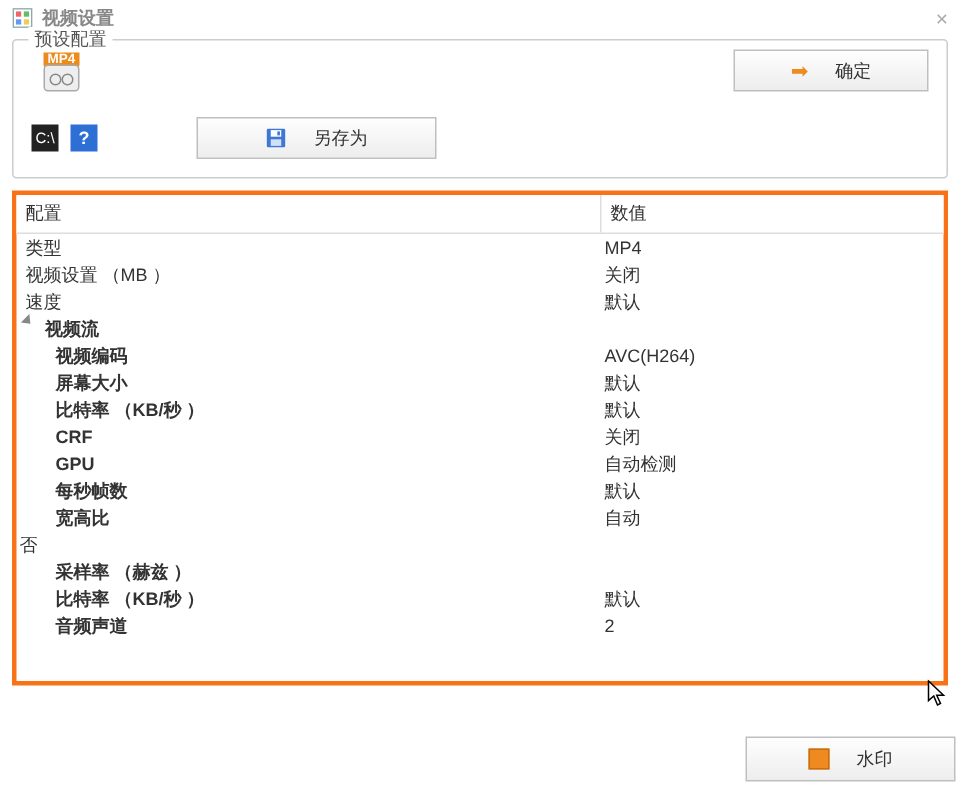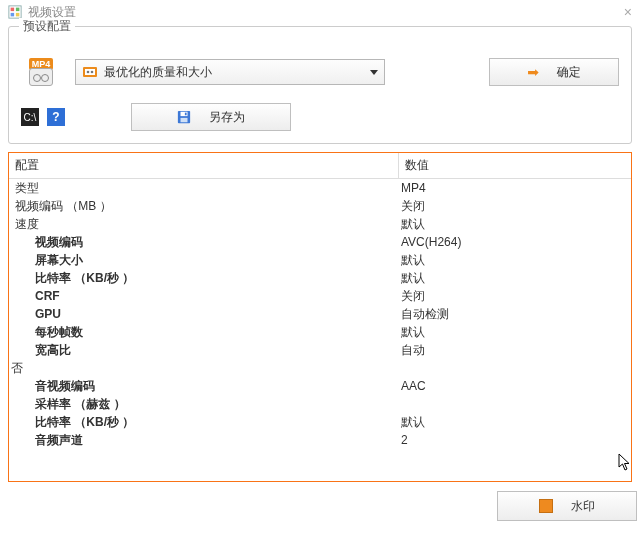--- a/index.html
+++ b/index.html
@@ -1,21 +1,21 @@
 <!DOCTYPE html>
 <html><head>
 <meta charset="utf-8">
 <style>
   *{box-sizing:border-box;margin:0;padding:0;}
   body{font-family:"Microsoft YaHei","SimSun",sans-serif;font-size:12px;color:#333;background:#fff;width:640px;height:537px;overflow:hidden;position:relative;}
   .titlebar{display:flex;align-items:center;padding:4px 8px;height:24px;}
   .titlebar .app-icon{width:14px;height:14px;margin-right:6px;}
-  .titlebar .title{color:#888;}
+  .titlebar .title{color:#888;font-weight:bold;}
   .titlebar .close{margin-left:auto;color:#aaa;font-size:14px;cursor:pointer;}
-  .fieldset{border:1px solid #ccc;border-radius:3px;margin:2px 8px 8px 8px;padding:26px 12px 12px 12px;position:relative;}
+  .fieldset{border:1px solid #ccc;border-radius:3px;margin:2px 8px 8px 8px;padding:1px 12px 12px 12px;position:relative;}
   .fieldset .legend{position:absolute;top:-9px;left:10px;background:#fff;padding:0 4px;color:#555;}
   .row1{display:flex;align-items:center;gap:14px;margin-bottom:12px;}
   .format-icon{width:40px;height:38px;display:flex;flex-direction:column;align-items:center;justify-content:center;}
   .format-icon .badge{background:#ec8b1b;color:#fff;font-size:9px;font-weight:bold;padding:1px 3px;border-radius:2px;}
   .format-icon .reel{width:24px;height:18px;background:#eee;border:1px solid #aaa;border-radius:3px;margin-top:-2px;position:relative;}
   .format-icon .reel::before,.format-icon .reel::after{content:"";position:absolute;width:6px;height:6px;border:1px solid #888;border-radius:50%;top:5px;}
   .format-icon .reel::before{left:3px;}
   .format-icon .reel::after{right:3px;}
   .preset-select{display:flex;align-items:center;border:1px solid #b7b7b7;background:linear-gradient(#fdfdfd,#f0f0f0);height:26px;width:310px;padding:0 6px;cursor:pointer;}
   .preset-select .sel-icon{display:inline-flex;margin-right:6px;}
@@ -23,21 +23,21 @@
   .preset-select .dd-arrow{border-top:5px solid #333;border-left:4px solid transparent;border-right:4px solid transparent;margin-left:6px;}
   .btn{display:flex;align-items:center;justify-content:center;border:1px solid #bfbfbf;background:linear-gradient(#fefefe,#ededed);height:28px;cursor:pointer;gap:18px;padding:0 10px;}
   .btn-ok{width:130px;}
   .btn-ok .arrow-icon{color:#ef8a1d;font-size:14px;}
   .row2{display:flex;align-items:center;gap:8px;}
   .sq-ico{width:18px;height:18px;display:flex;align-items:center;justify-content:center;font-size:10px;}
   .sq-black{background:#222;color:#fff;}
   .sq-blue{background:#2e6fd6;color:#fff;font-weight:bold;font-size:12px;}
   .btn-save{width:160px;margin-left:58px;}
   .btn-save .disk-icon{width:14px;height:14px;}
-  .grid-wrap{margin:6px 8px 0 8px;border:1px solid #f97316;height:330px;display:flex;flex-direction:column;}
+  .grid-wrap{margin:6px 8px 0 8px;border:3px solid #f97316;height:330px;display:flex;flex-direction:column;}
   .grid-head{display:flex;border-bottom:1px solid #ddd;background:#fff;}
   .grid-head .col{padding:4px 6px;}
   .col-name{width:390px;border-right:1px solid #ddd;}
   .col-value{flex:1;position:relative;}
   .grid-body{flex:1;overflow-y:scroll;}
   .grid-body::-webkit-scrollbar{width:16px;}
   .grid-body::-webkit-scrollbar-track{background:#f4f4f4;border-left:1px solid #e0e0e0;}
   .grid-body::-webkit-scrollbar-thumb{background:#d4d4d4;border:1px solid #bbb;}
   .grid-body::-webkit-scrollbar-button{height:16px;background:#efefef;border:1px solid #c8c8c8;}
   .g-row{display:flex;align-items:center;min-height:18px;line-height:18px;}
@@ -72,32 +72,20 @@
 
 <div class="fieldset">
   <span class="legend">预设配置</span>
 
   <div class="row1">
     <div class="format-icon">
       <span class="badge">MP4</span>
       <span class="reel"></span>
     </div>
 
-    <div class="preset-select">
-      <span class="sel-icon">
-        <svg width="16" height="16" viewBox="0 0 16 16">
-            <rect x="1" y="3" width="14" height="10" rx="1" fill="#ec8b1b"></rect>
-            <rect x="3" y="5" width="10" height="6" fill="#fff"></rect>
-            <circle cx="6" cy="8" r="1.3" fill="#777"></circle>
-            <circle cx="10" cy="8" r="1.3" fill="#777"></circle>
-          </svg>
-      </span>
-      <span class="sel-text">最优化的质量和大小</span>
-      <span class="dd-arrow"></span>
-    </div>
 
     <div style="flex:1"></div>
 
     <div class="btn btn-ok">
       <span class="arrow-icon">➡</span>
       <span>确定</span>
     </div>
   </div>
 
   <div class="row2">
@@ -125,30 +113,37 @@
   </div>
   <div class="grid-body" id="grid-body">
       <div class="g-row plain">
         <div class="c-name">
           <span>类型</span>
         </div>
         <div class="c-value"><span>MP4</span></div>
       </div>
       <div class="g-row plain">
         <div class="c-name">
-          <span>视频编码 （MB ）</span>
+          <span>视频设置 （MB ）</span>
         </div>
         <div class="c-value"><span>关闭</span></div>
       </div>
       <div class="g-row plain">
         <div class="c-name">
           <span>速度</span>
         </div>
         <div class="c-value"><span>默认</span></div>
       </div>
+      <div class="g-row group">
+        <div class="c-name">
+          <span class="toggle"></span>
+          <span>视频流</span>
+        </div>
+        <div class="c-value"><span></span></div>
+      </div>
       <div class="g-row indent">
         <div class="c-name">
           <span>视频编码</span>
         </div>
         <div class="c-value"><span>AVC(H264)</span></div>
       </div>
       <div class="g-row indent">
         <div class="c-name">
           <span>屏幕大小</span>
         </div>
@@ -179,26 +174,20 @@
         <div class="c-value"><span>默认</span></div>
       </div>
       <div class="g-row indent">
         <div class="c-name">
           <span>宽高比</span>
         </div>
         <div class="c-value"><span>自动</span></div>
       </div>
       <div class="g-row indent">
         <div class="c-value"><span>否</span></div>
-      </div>
-      <div class="g-row indent">
-        <div class="c-name">
-          <span>音视频编码</span>
-        </div>
-        <div class="c-value"><span>AAC</span></div>
       </div>
       <div class="g-row indent">
         <div class="c-name">
           <span>采样率 （赫兹 ）</span>
         </div>
       </div>
       <div class="g-row indent">
         <div class="c-name">
           <span>比特率 （KB/秒 ）</span>
         </div>

